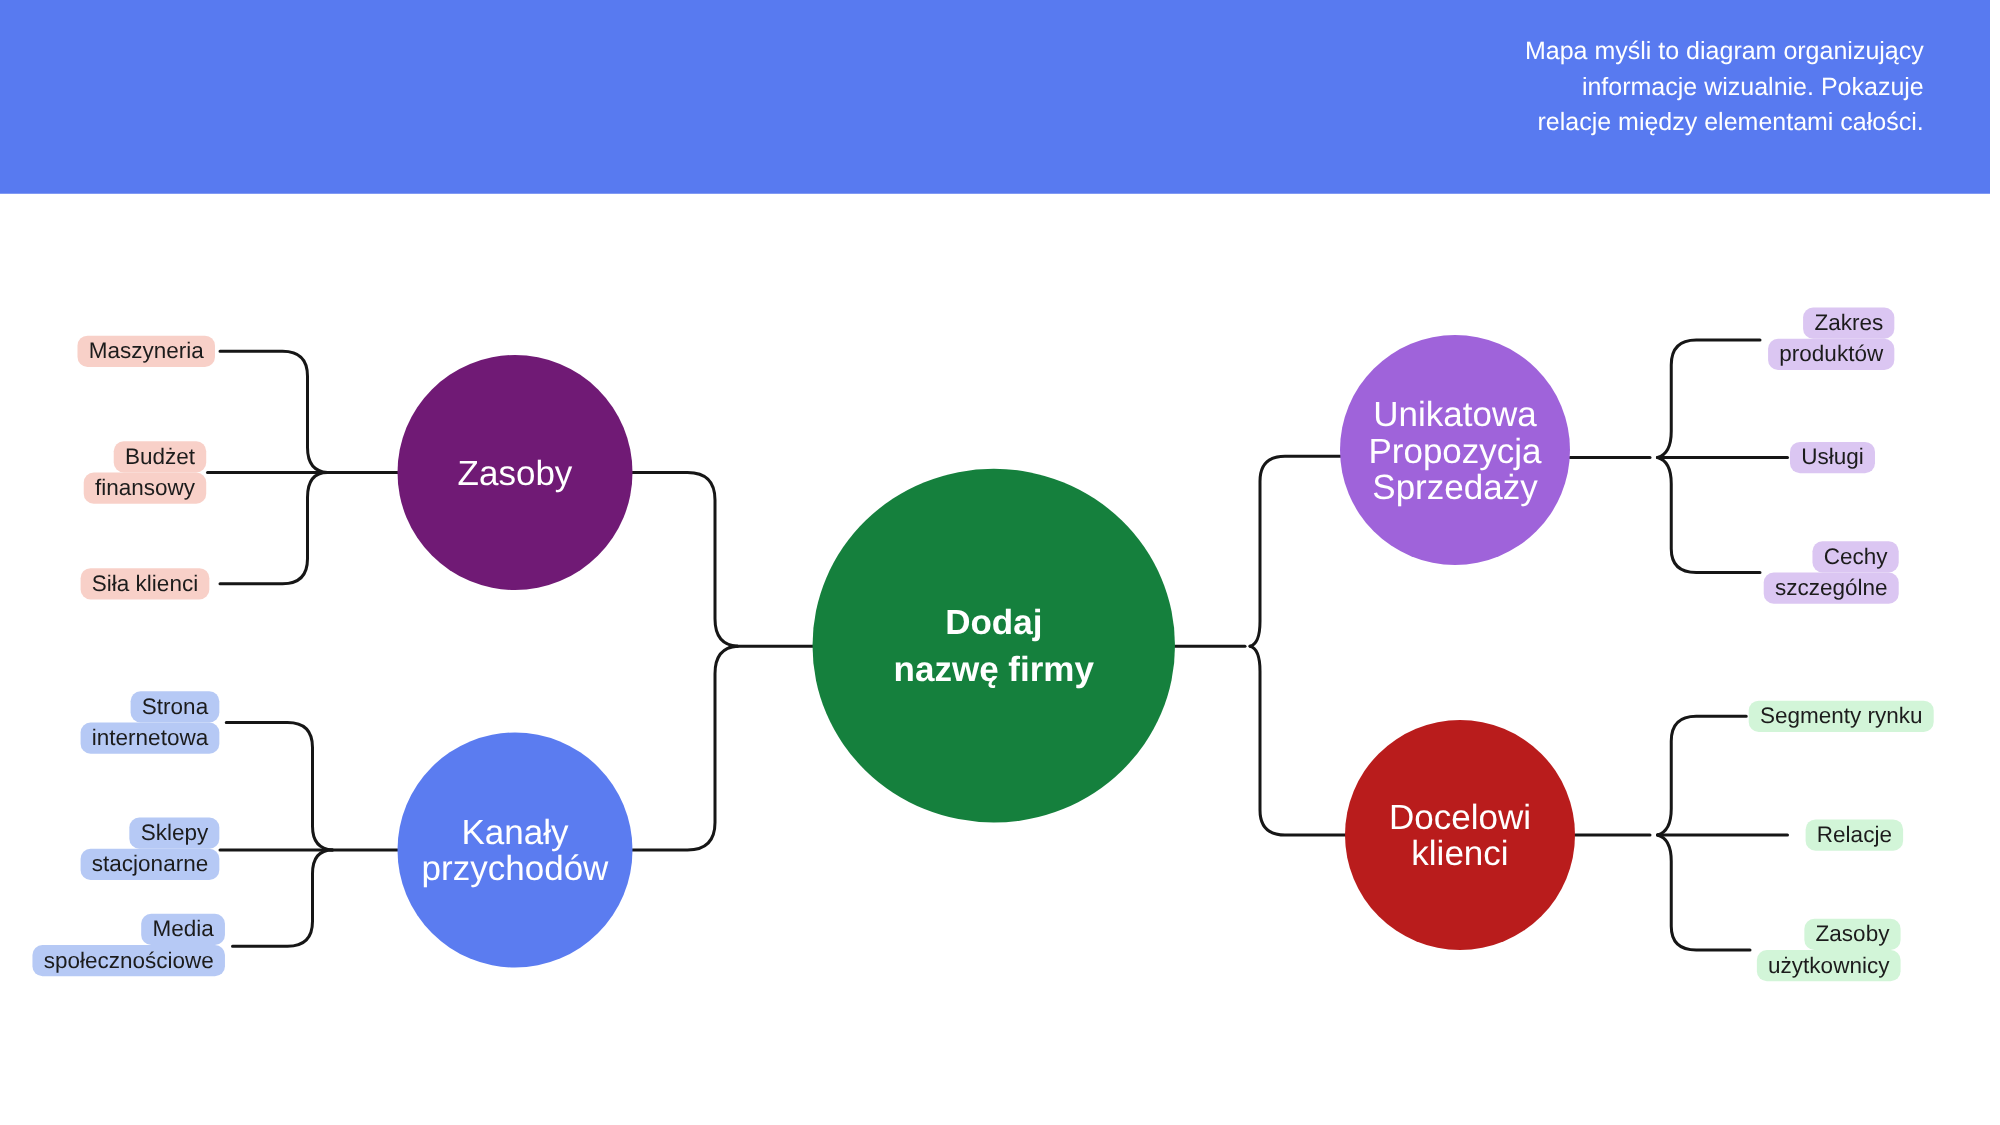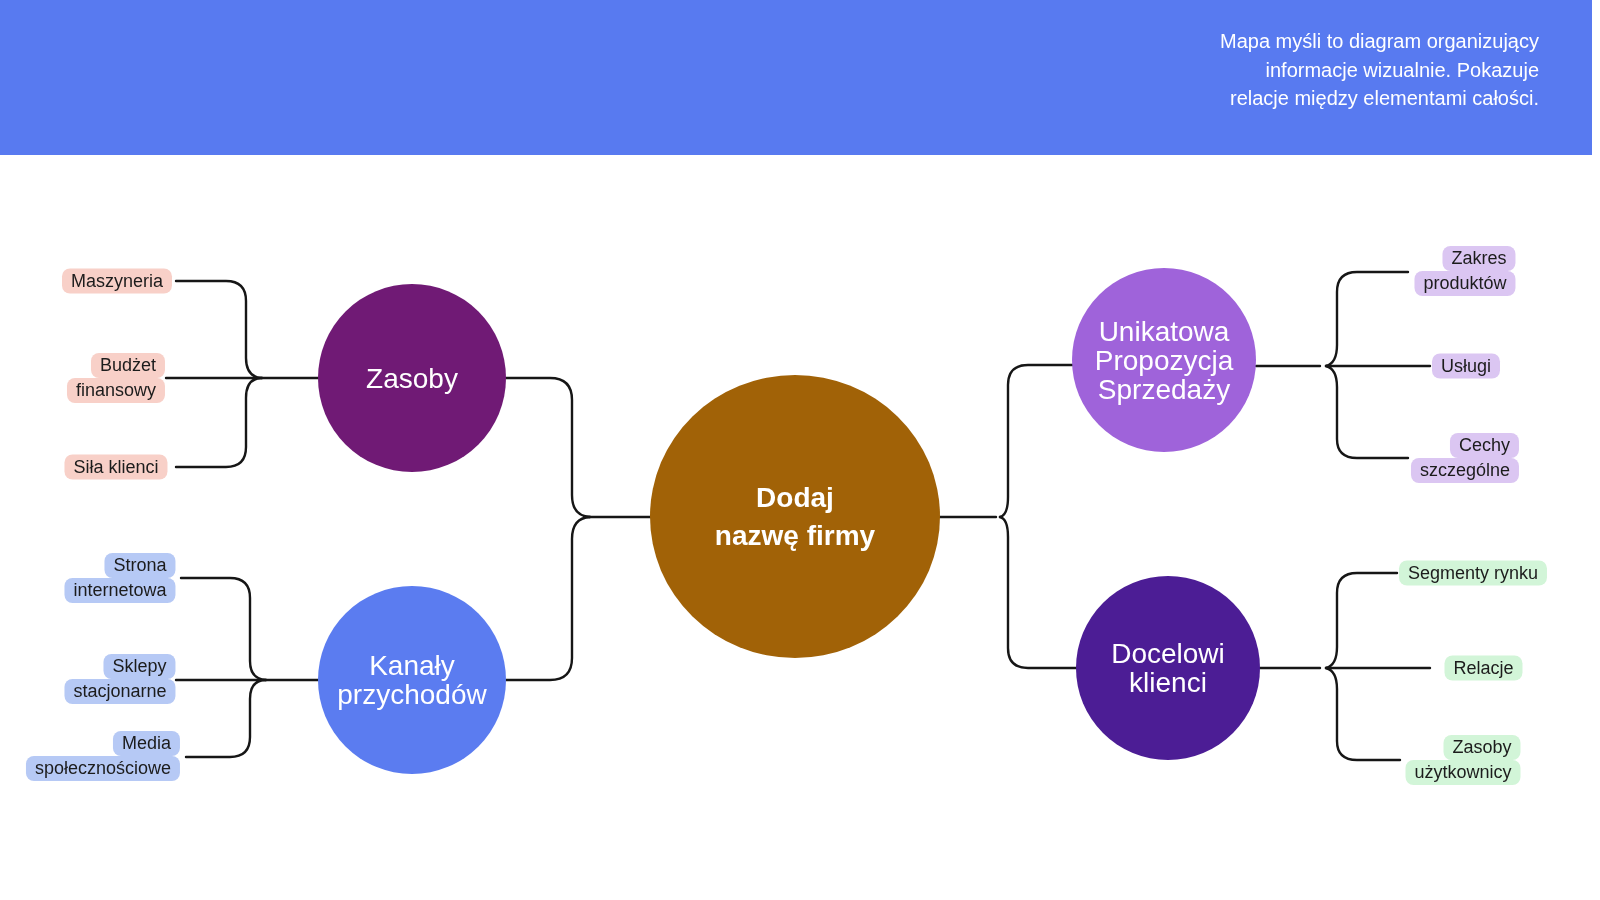--- a/index.html
+++ b/index.html
@@ -86,30 +86,30 @@
   <path d="M 1326 366 Q 1337 363 1337 345 V 292 Q 1337 272 1357 272 H 1408"></path>
   <path d="M 1326 366 Q 1337 369 1337 387 V 439 Q 1337 458 1357 458 H 1408"></path>
   <path d="M 1326 366 H 1430"></path>
 
   <path d="M 1260 668 H 1320"></path>
   <path d="M 1326 668 Q 1337 665 1337 647 V 593 Q 1337 573 1357 573 H 1397"></path>
   <path d="M 1326 668 Q 1337 671 1337 689 V 741 Q 1337 760 1357 760 H 1400"></path>
   <path d="M 1326 668 H 1430"></path>
 </svg>
 
-<div class="circle center" style="background: #a16207;">Dodaj
+<div class="circle center" style="background: #15803d;">Dodaj
 nazwę firmy</div>
 
 <div class="circle zasoby" style="background: #701a75;">Zasoby</div>
 <div class="circle kanaly" style="background: rgb(91, 124, 240);">Kanały
 przychodów</div>
 <div class="circle usp" style="background: rgb(159, 99, 218);">Unikatowa
 Propozycja
 Sprzedaży</div>
-<div class="circle docelowi" style="background: #4c1d95;">Docelowi
+<div class="circle docelowi" style="background: #b91c1c;">Docelowi
 klienci</div>
 
 <div class="leaf lf-z0" style="--chip: #f8d0c8;">
     <span class="chip">Maszyneria</span>
   </div>
 <div class="leaf lf-z1" style="--chip: #f8d0c8;">
     <span class="chip">Budżet</span>
     <span class="chip">finansowy</span>
   </div>
 <div class="leaf lf-z2" style="--chip: #f8d0c8;">

